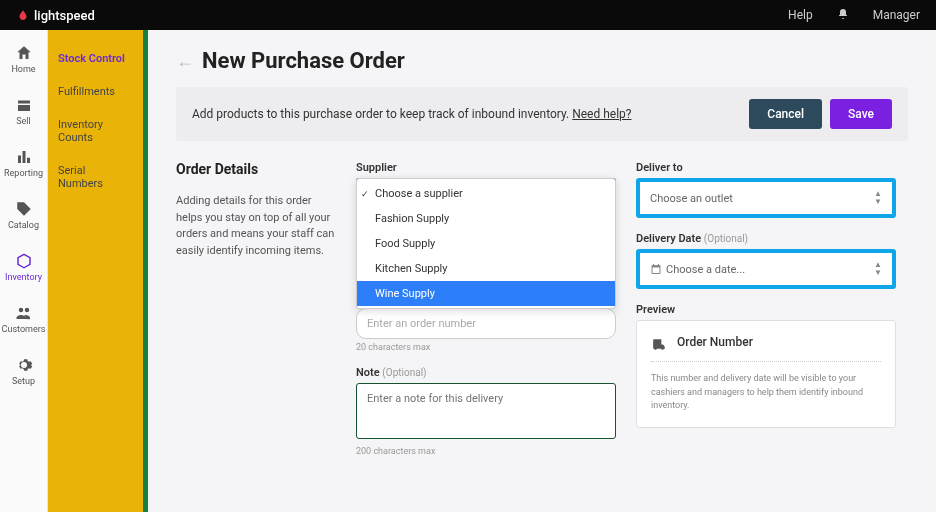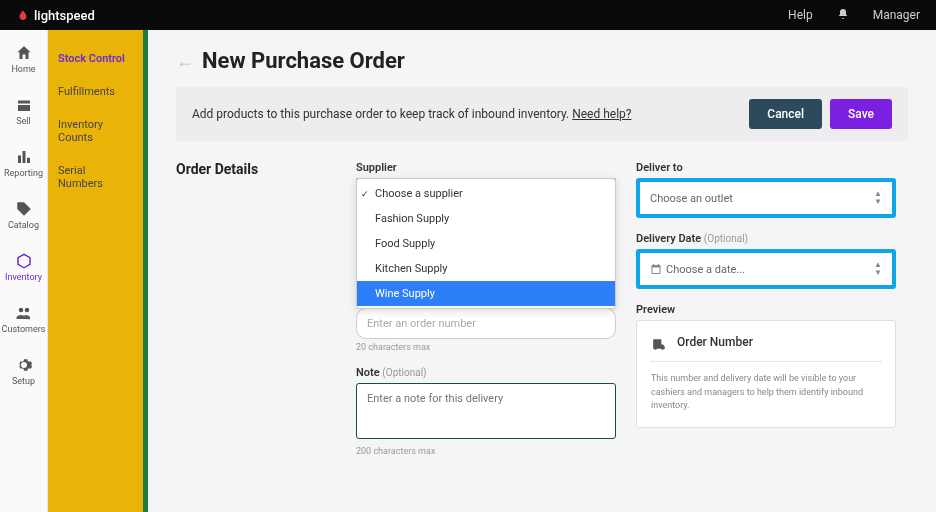--- a/index.html
+++ b/index.html
@@ -144,20 +144,21 @@
       </div>
       <div class="banner-btns">
         <button class="btn btn-cancel">Cancel</button>
         <button class="btn btn-save">Save</button>
       </div>
     </div>
 
     <div class="details">
       <div class="col-left">
         <div class="section-title">Order Details</div>
+        <div class="section-desc">Adding details for this order helps you stay on top of all your orders and means your staff can easily identify incoming items.</div>
       </div>
 
       <div class="col-mid">
         <div class="field">
           <label class="field-label">Supplier</label>
           <div class="dropdown-wrap">
             <div class="select-box focus">
               <span>Choose a supplier</span>
               <span class="stepper">▲<br>▼</span>
             </div>

